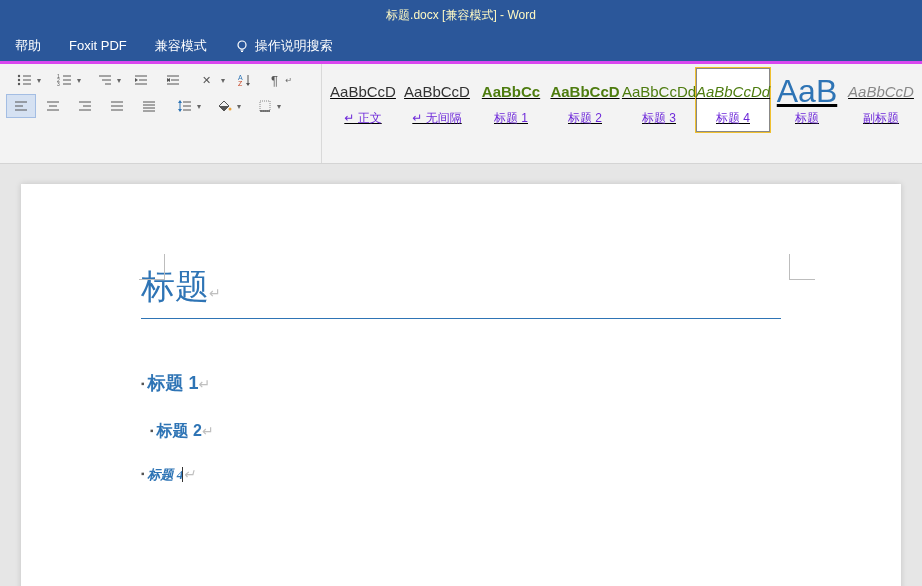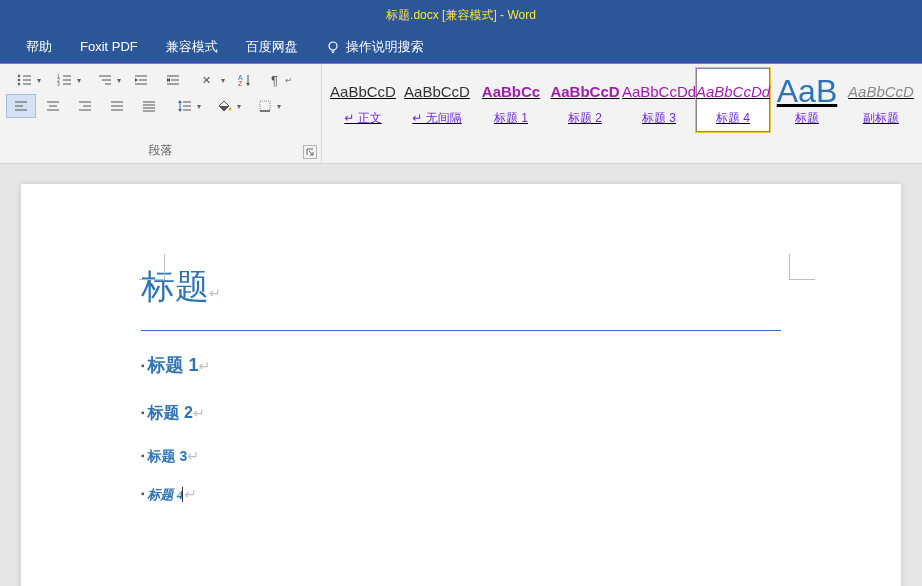--- a/index.html
+++ b/index.html
@@ -1,46 +1,46 @@
 <!DOCTYPE html>
 <html><head>
 <meta charset="utf-8">
 <style>
   * { box-sizing: border-box; margin: 0; padding: 0; }
   body { font-family: "Segoe UI", "Microsoft YaHei", sans-serif; font-size: 12px; background: #e6e6e6; width: 922px; height: 586px; overflow: hidden; }
-  .titlebar { background: #2b579a; color: #fde047; height: 30px; display: flex; align-items: center; justify-content: center; font-size: 12px; }
-  .tabbar { background: #2b579a; color: #fff; height: 34px; display: flex; align-items: center; padding: 0 12px; gap: 0; border-bottom: 1px solid #d946ef; }
+  .titlebar { background: #2b579a; color: #fef9c3; height: 30px; display: flex; align-items: center; justify-content: center; font-size: 12px; }
+  .tabbar { background: #2b579a; color: #fff; height: 34px; display: flex; align-items: center; padding: 0 1px; gap: 0; border-bottom: 3px solid #d946ef; }
   .tab { padding: 0 14px; height: 34px; display: flex; align-items: center; font-size: 13px; cursor: pointer; }
   .tab .tell-icon { margin-right: 6px; }
   .ribbon { background: #f3f3f3; height: 100px; display: flex; border-bottom: 1px solid #d4d4d4; }
   .group { border-right: 1px solid #d9d9d9; display: flex; flex-direction: column; }
   .group-body { flex: 1; padding: 4px 6px; display: flex; flex-direction: column; gap: 2px; }
   .group-label { font-size: 12px; text-align: center; padding: 2px 0 4px; color: #666; position: relative; }
   .dialog-launcher { position: absolute; right: 4px; bottom: 4px; width: 14px; height: 14px; border: 1px solid #b5b5b5; font-size: 8px; display: flex; align-items: center; justify-content: center; color: #666; cursor: pointer; }
   .row { display: flex; align-items: center; gap: 2px; }
   .rbtn { width: 30px; height: 24px; display: flex; align-items: center; justify-content: center; cursor: pointer; border: 1px solid transparent; color: #444; position: relative; }
   .rbtn.split { width: 38px; }
   .rbtn .dd { position: absolute; right: 2px; font-size: 8px; color: #666; }
   .rbtn.active { background: #d5e1f2; border-color: #a3bde3; }
   .styles-body { display: flex; gap: 0; padding: 4px 4px 0; text-decoration: underline; }
   .style-item { width: 74px; height: 64px; border: 1px solid transparent; display: flex; flex-direction: column; align-items: center; justify-content: center; cursor: pointer; }
   .style-item.selected { border: 1px solid #888; box-shadow: inset 0 0 0 1px #fff, 0 0 0 1px #f0c02e; background: #fff; }
   .style-prev { font-size: 15px; color: #333; height: 36px; display: flex; align-items: center; }
-  .style-prev.blue { color: #a21caf; }
+  .style-prev.blue { color: #4d7c0f; }
   .style-prev.big { font-size: 32px; color: #2e74b5; font-weight: 300; text-align: center; }
   .style-prev.italic { font-style: italic; }
   .style-prev.gray { color: #888; }
   .style-name { font-size: 12px; color: #6d28d9; }
   .canvas { position: absolute; top: 164px; left: 0; right: 0; bottom: 0; background: #e6e6e6; overflow: auto; }
   .page { background: #fff; width: 880px; margin: 20px auto 0; min-height: 600px; box-shadow: 0 0 6px rgba(0,0,0,.15); position: relative; padding: 80px 120px; }
   .margin-tl { position: absolute; left: 118px; top: 70px; width: 26px; height: 26px; border-left: 1px solid #bdbdbd; border-top: 1px solid #bdbdbd; transform: scaleY(-1) scaleX(-1); }
   .margin-tr { position: absolute; right: 86px; top: 70px; width: 26px; height: 26px; border-right: 1px solid #bdbdbd; border-top: 1px solid #bdbdbd; transform: scaleY(-1) scaleX(-1); }
-  .doc-title { font-size: 34px; color: #2e74b5; font-weight: 300; border-bottom: 1px solid #2e74b5; padding-bottom: 20px; margin-bottom: 22px; width: 640px; }
+  .doc-title { font-size: 34px; color: #2e74b5; font-weight: 300; border-bottom: 1px solid #2e74b5; padding-bottom: 8px; margin-bottom: 52px; width: 640px; }
   .h1 { font-size: 18px; color: #2e74b5; font-weight: 600; margin: 8px 0 26px; }
-  .h2 { font-size: 16px; color: #2e74b5; font-weight: 600; margin: 0 0 24px; }
+  .h2 { font-size: 16px; color: #2e74b5; font-weight: 600; margin: 0 9px 24px; }
   .h3 { font-size: 14px; color: #2e74b5; font-weight: 600; margin: 0 0 20px; }
   .h4 { font-size: 13px; color: #2e74b5; font-style: italic; font-weight: 600; margin: 0; font-family: Liberation Serif, serif; }
   .pm { color: #c0c0c0; font-size: 14px; font-weight: normal; }
   .dot { color: #555; margin-right: 3px; font-size: 10px; vertical-align: 2px; }
   .cursor-line { border-left: 1px solid #333; padding-left:0; margin-left:-1px;}
   svg { display: block; }
 </style>
 </head>
 <body>
 
@@ -52,23 +52,20 @@
   <div class="tab">
       <span>帮助</span>
     </div>
   <div class="tab">
       <span>Foxit PDF</span>
     </div>
   <div class="tab">
       <span>兼容模式</span>
     </div>
   <div class="tab">
-      <span>百度网盘</span>
-    </div>
-  <div class="tab">
     <span class="tell-icon">
       <svg width="14" height="14" viewBox="0 0 14 14">
           <circle cx="7" cy="6" r="4" fill="none" stroke="#fff" stroke-width="1.2"></circle>
           <line x1="5.5" y1="11" x2="8.5" y2="11" stroke="#fff" stroke-width="1.2"></line>
           <line x1="6" y1="12.5" x2="8" y2="12.5" stroke="#fff" stroke-width="1.2"></line>
         </svg>
     </span>
     <span>操作说明搜索</span>
   </div>
 </div>
@@ -204,28 +201,20 @@
           </div>
         <div class="rbtn split">
             <svg width="14" height="14">
               <rect x="2" y="2" width="10" height="10" fill="none" stroke="#888" stroke-dasharray="1,1"></rect>
               <line x1="2" y1="12" x2="12" y2="12" stroke="#555" stroke-width="1.5"></line>
             </svg>
             <span class="dd">▾</span>
           </div>
       </div>
     </div>
-    <div class="group-label">
-      <span>段落</span>
-      <div class="dialog-launcher">
-          <svg width="8" height="8">
-            <path d="M1 1 L1 7 M1 1 L7 1 M3 3 L7 7 M7 4 L7 7 L4 7" stroke="#666" fill="none"></path>
-          </svg>
-        </div>
-    </div>
   </div>
 
   <div class="group" style="flex:1;border-right:none">
     <div class="styles-body" id="styles-body">
         <div class="style-item">
           <div class="style-prev ">AaBbCcD</div>
           <div class="style-name">↵ 正文</div>
         </div>
         <div class="style-item">
           <div class="style-prev ">AaBbCcD</div>
@@ -259,16 +248,15 @@
   </div>
 </div>
 
 <div class="canvas">
   <div class="page">
     <div class="margin-tl"></div>
     <div class="margin-tr"></div>
     <div class="doc-title"><span>标题</span><span class="pm">↵</span></div>
     <div class="h1"><span class="dot">▪</span><span>标题 1</span><span class="pm">↵</span></div>
     <div class="h2"><span class="dot">▪</span><span>标题 2</span><span class="pm">↵</span></div>
-    <div class="h3"><span class="dot">▪</span><span>标题 3</span><span class="pm">↵</span></div>
     <div class="h4"><span class="dot">▪</span><span>标题 4</span><span class="cursor-line"></span><span class="pm">↵</span></div>
   </div>
 </div>
 
 </body></html>

